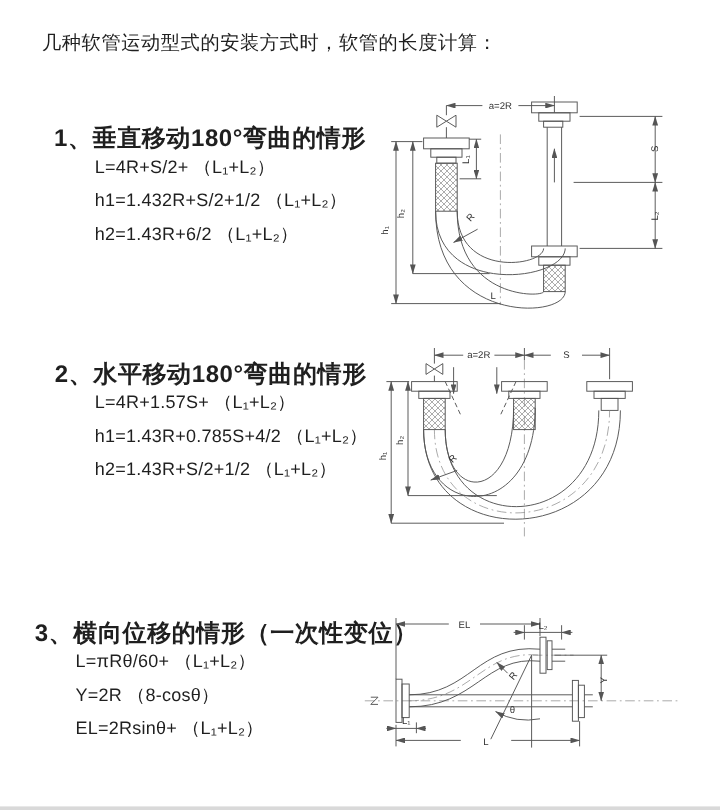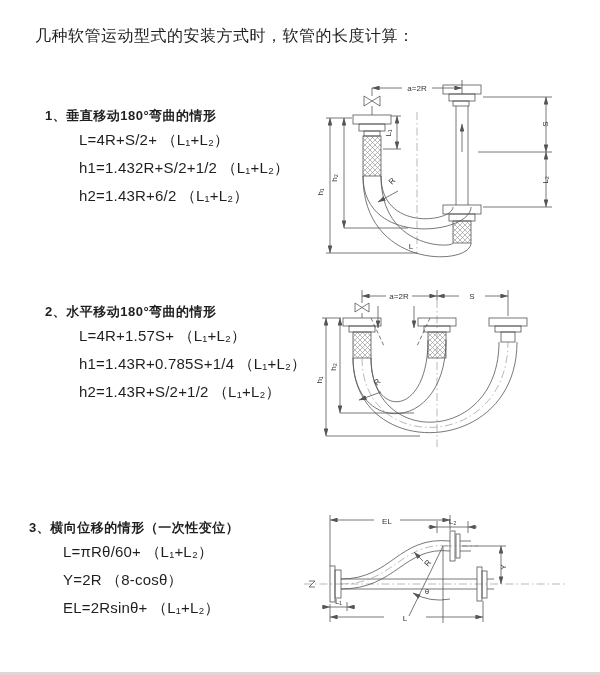--- a/index.html
+++ b/index.html
@@ -2,21 +2,21 @@
 <html><head>
 <meta charset="utf-8">
 <style>
   html,body{margin:0;padding:0;}
   body{
     width:600px;height:675px;background:#ffffff;position:relative;overflow:hidden;
     font-family:"Liberation Sans","DejaVu Sans",sans-serif;color:#1f1f1f;
   }
   .abs{position:absolute;}
   .title{font-size:16px;font-weight:normal;letter-spacing:.5px;}
-  .sec-heading{font-size:13px;font-weight:bold;letter-spacing:.5px;height:20px;line-height:20px;}
+  .sec-heading{font-size:20px;font-weight:bold;letter-spacing:.5px;height:20px;line-height:20px;text-align:center;}
   .formula{font-size:15px;letter-spacing:.2px;height:28px;line-height:28px;margin-left:34px;}
   .formula:first-of-type{margin-top:8px;}
   svg{display:block;}
   svg text{font-size:8px;fill:#333;font-family:"Liberation Sans","DejaVu Sans",sans-serif;}
   .page-edge{position:absolute;left:0;bottom:0;width:600px;height:3px;background:#d9d9d9;}
 </style>
 </head>
 <body>
 
 <div class="title abs" style="left:35px;top:26px">几种软管运动型式的安装方式时，软管的长度计算：</div>
@@ -24,21 +24,21 @@
 <div class="abs" style="left:45px;top:106px">
   <div class="sec-heading">1、垂直移动180°弯曲的情形</div>
   <div class="formula">L=4R+S/2+ （L₁+L₂）</div>
   <div class="formula">h1=1.432R+S/2+1/2 （L₁+L₂）</div>
   <div class="formula">h2=1.43R+6/2 （L₁+L₂）</div>
 </div>
 
 <div class="abs" style="left:45px;top:302px">
   <div class="sec-heading">2、水平移动180°弯曲的情形</div>
   <div class="formula">L=4R+1.57S+ （L₁+L₂）</div>
-  <div class="formula">h1=1.43R+0.785S+1/4 （L₁+L₂）</div>
+  <div class="formula">h1=1.43R+0.785S+4/2 （L₁+L₂）</div>
   <div class="formula">h2=1.43R+S/2+1/2 （L₁+L₂）</div>
 </div>
 
 <div class="abs" style="left:29px;top:518px">
   <div class="sec-heading">3、横向位移的情形（一次性变位）</div>
   <div class="formula">L=πRθ/60+ （L₁+L₂）</div>
   <div class="formula">Y=2R （8-cosθ）</div>
   <div class="formula">EL=2Rsinθ+ （L₁+L₂）</div>
 </div>
 

